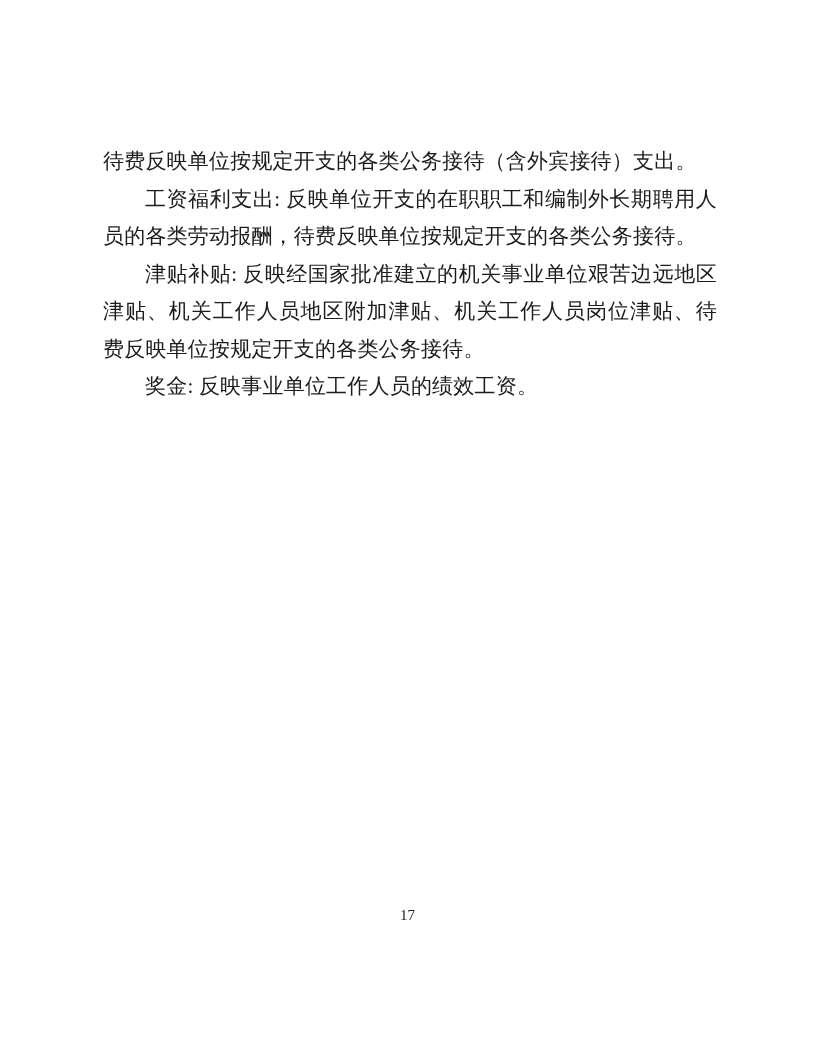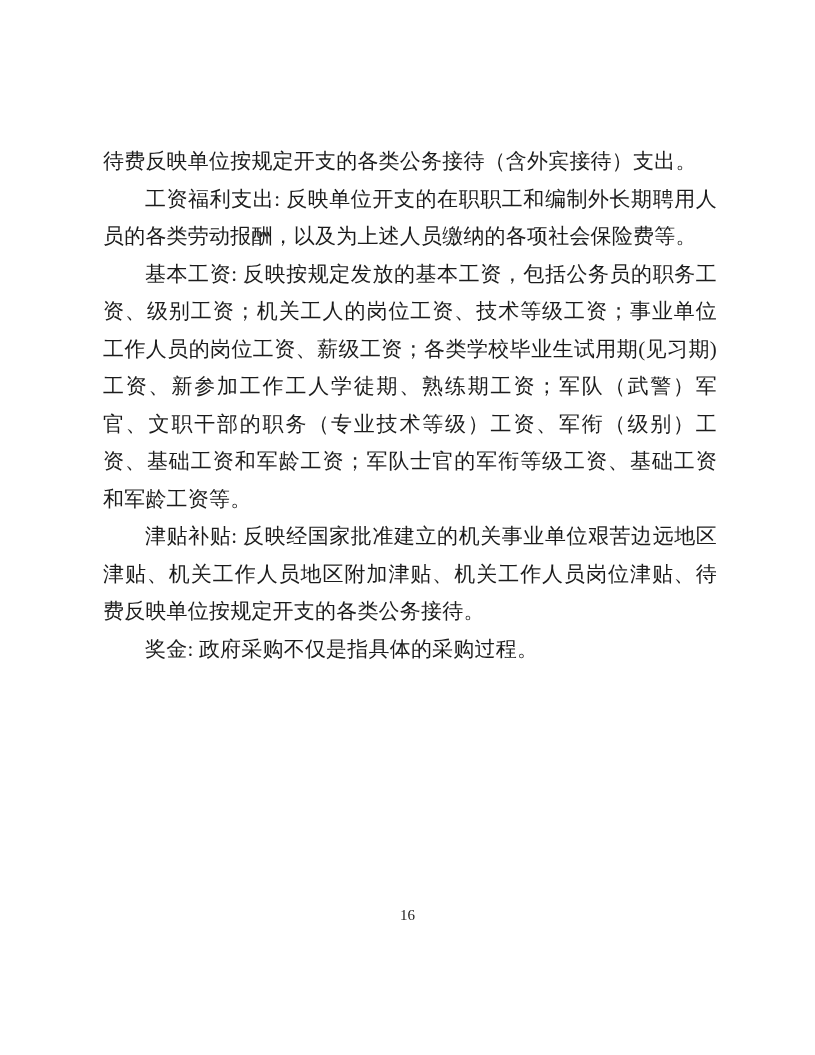--- a/index.html
+++ b/index.html
@@ -44,19 +44,18 @@
     line-height: 20px;
     color: #222222;
   }
 </style>
 </head>
 <body>
 
 <div class="page">
   <div class="doc-body">
       <p class="para">待费反映单位按规定开支的各类公务接待（含外宾接待）支出。</p>
-      <p class="para indent">工资福利支出: 反映单位开支的在职职工和编制外长期聘用人员的各类劳动报酬，以及为上述人员缴纳的各项社会保险费等。</p>
-      <p class="para indent">基本工资: 反映按规定发放的基本工资，包括公务员的职务工资、级别工资；机关工人的岗位工资、技术等级工资；事业单位工作人员的岗位工资、薪级工资；各类学校毕业生试用期(见习期)工资、新参加工作工人学徒期、熟练期工资；军队（武警）军官、文职干部的职务（专业技术等级）工资、军衔（级别）工资、基础工资和军龄工资；军队士官的军衔等级工资、基础工资和军龄工资等。</p>
+      <p class="para indent">工资福利支出: 反映单位开支的在职职工和编制外长期聘用人员的各类劳动报酬，待费反映单位按规定开支的各类公务接待。</p>
       <p class="para indent">津贴补贴: 反映经国家批准建立的机关事业单位艰苦边远地区津贴、机关工作人员地区附加津贴、机关工作人员岗位津贴、待费反映单位按规定开支的各类公务接待。</p>
-      <p class="para indent">奖金: 政府采购不仅是指具体的采购过程。</p>
+      <p class="para indent">奖金: 反映事业单位工作人员的绩效工资。</p>
     </div>
-  <div class="footer">16</div>
+  <div class="footer">17</div>
 </div>
 
 </body></html>

